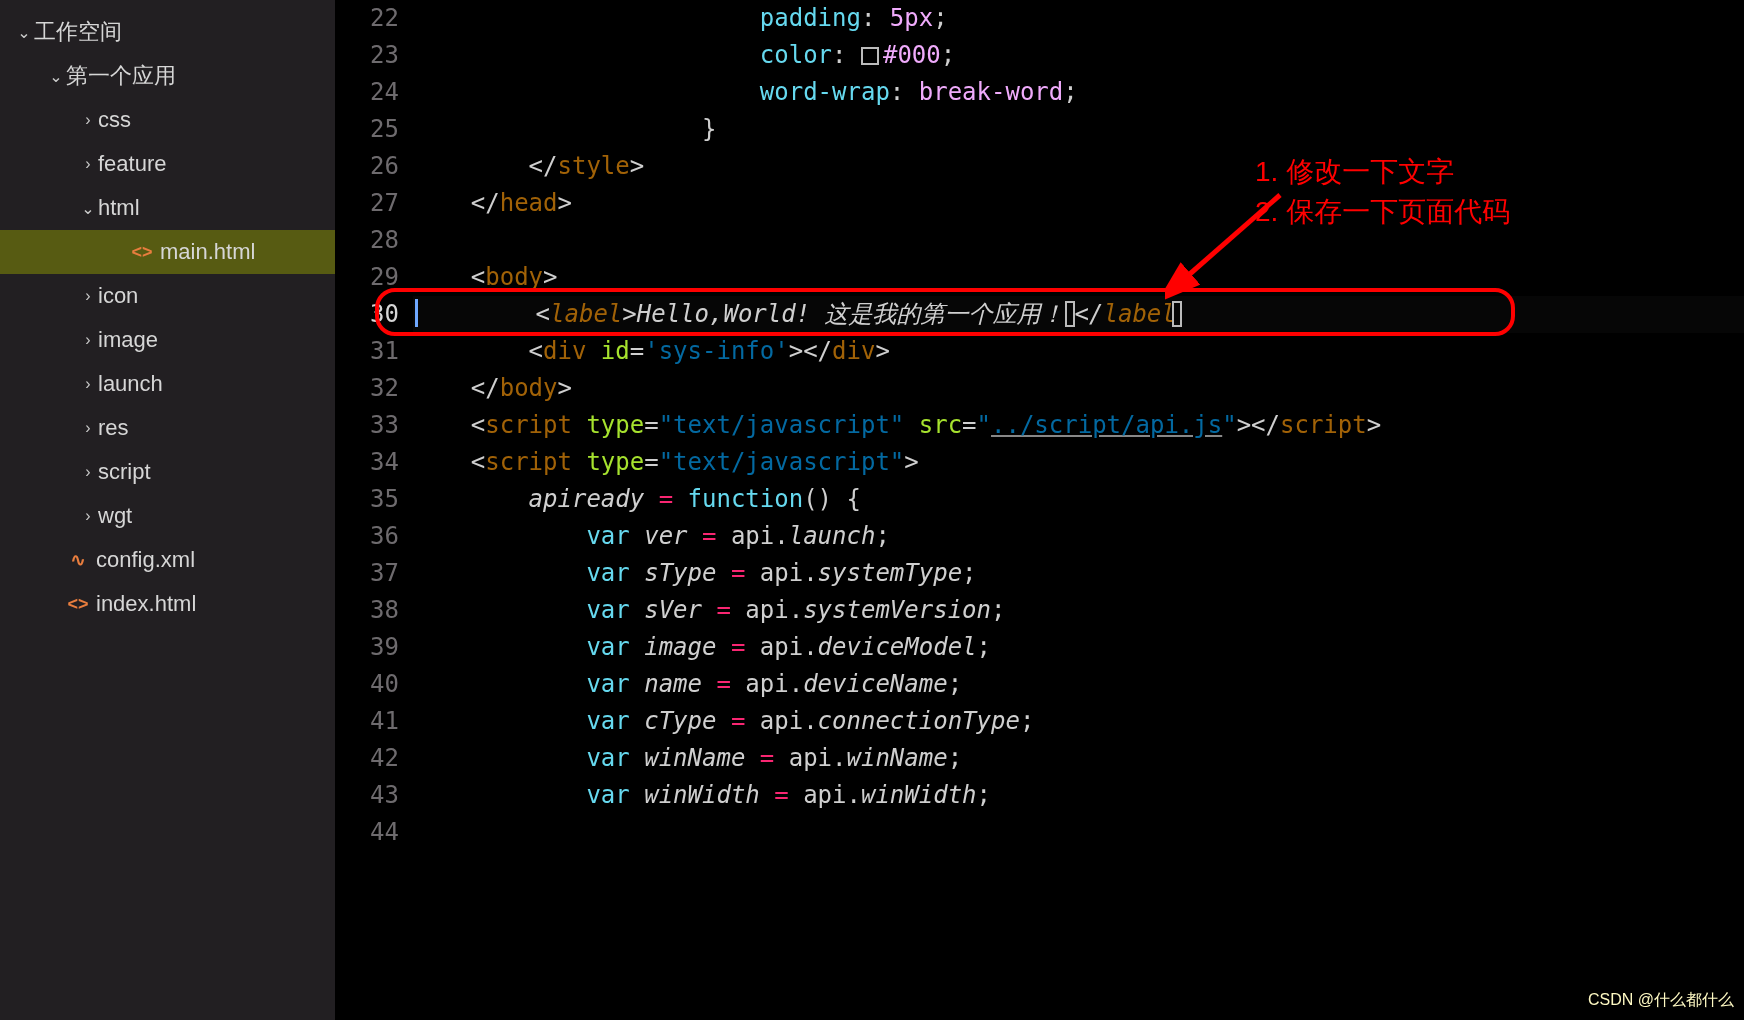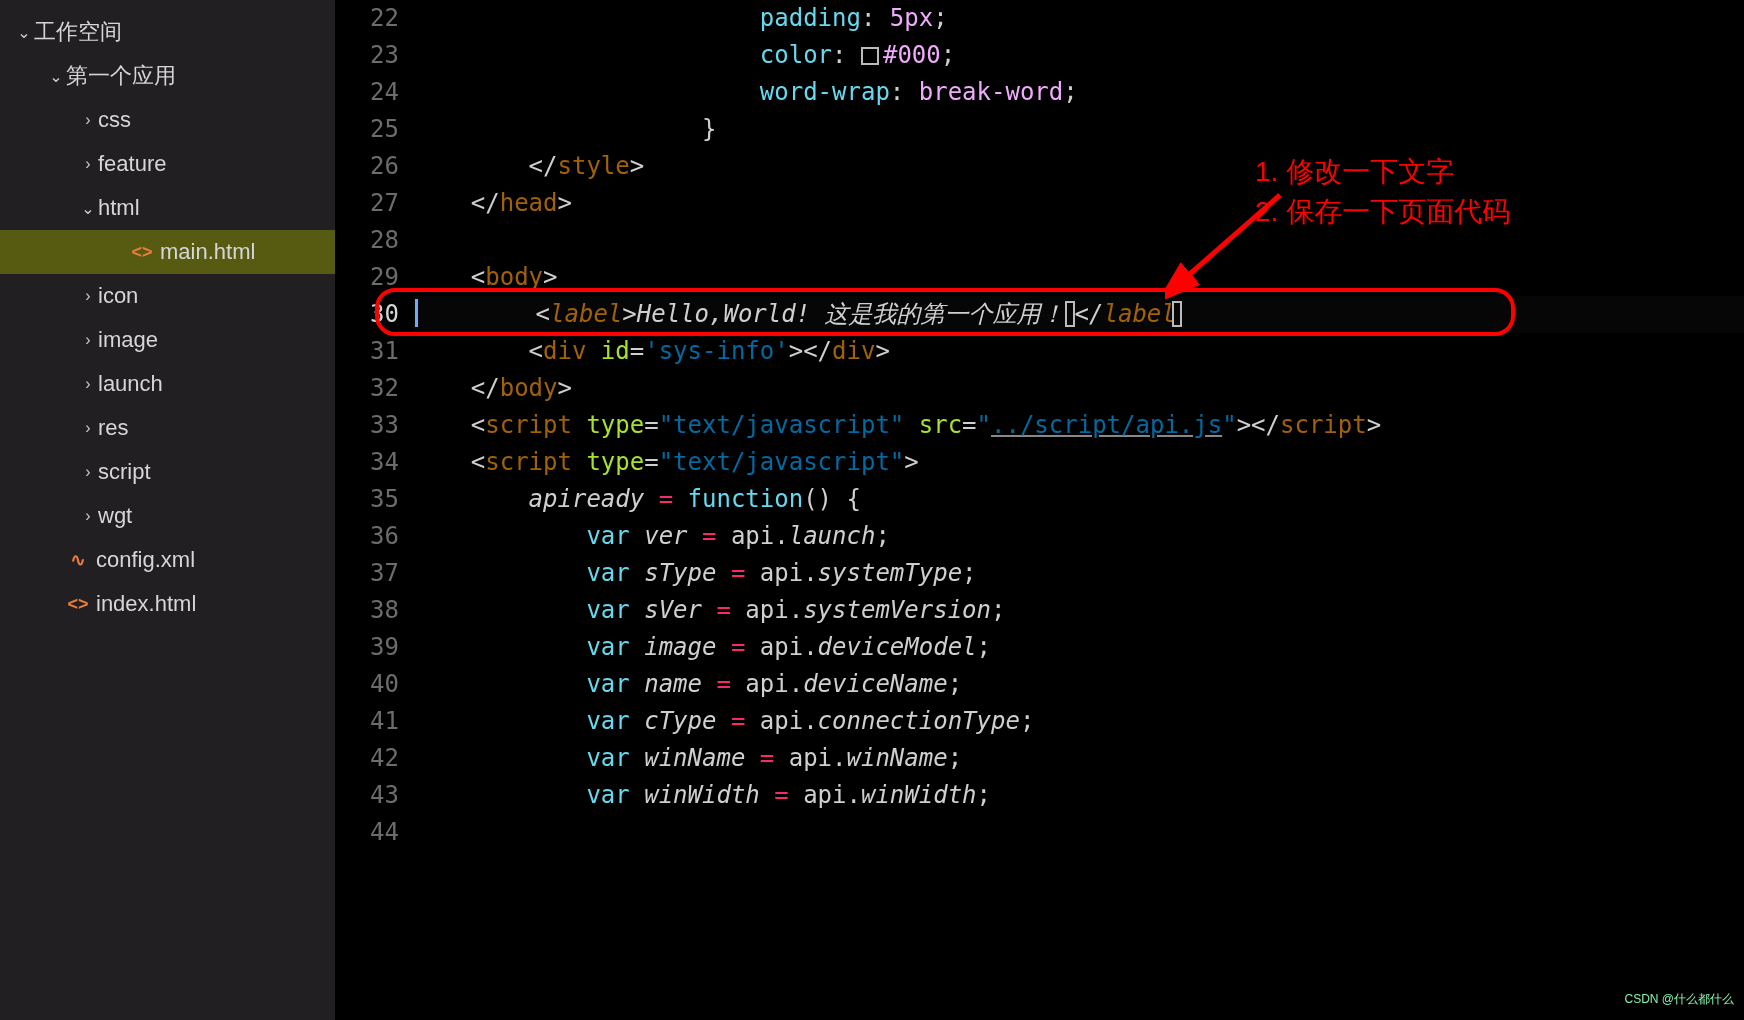--- a/index.html
+++ b/index.html
@@ -43,21 +43,21 @@
   .caret { display:inline-block; width:3px; height:28px; background:#6fa8ff; vertical-align:-5px; margin:0 2px; }
   .ghost { display:inline-block; border:2px solid #bbb; height:26px; width:10px; vertical-align:-5px; }
 
   
   .hlbox { position:absolute; border:4px solid #ff0000; border-radius:20px; pointer-events:none; }
 
   
   .anno { position:absolute; color:#ff0000; font-family:"PingFang SC","Microsoft YaHei",sans-serif; font-size:28px; line-height:40px; pointer-events:none; }
   .arrow { position:absolute; pointer-events:none; }
 
-  .watermark { position:absolute; right:10px; bottom:2px; font-size:12px; color:#86efac; font-family:Arial,"PingFang SC","Microsoft YaHei",sans-serif; }
+  .watermark { position:absolute; right:10px; bottom:2px; font-size:16px; color:#fef9c3; font-family:Arial,"PingFang SC","Microsoft YaHei",sans-serif; }
 </style>
 </head>
 <body>
 
 <div class="root">
 
   <div class="sidebar">
     <div class="tree-row" style="padding-left:14px">
       <span class="twisty">⌄</span>
       <span class="lbl">工作空间</span>

